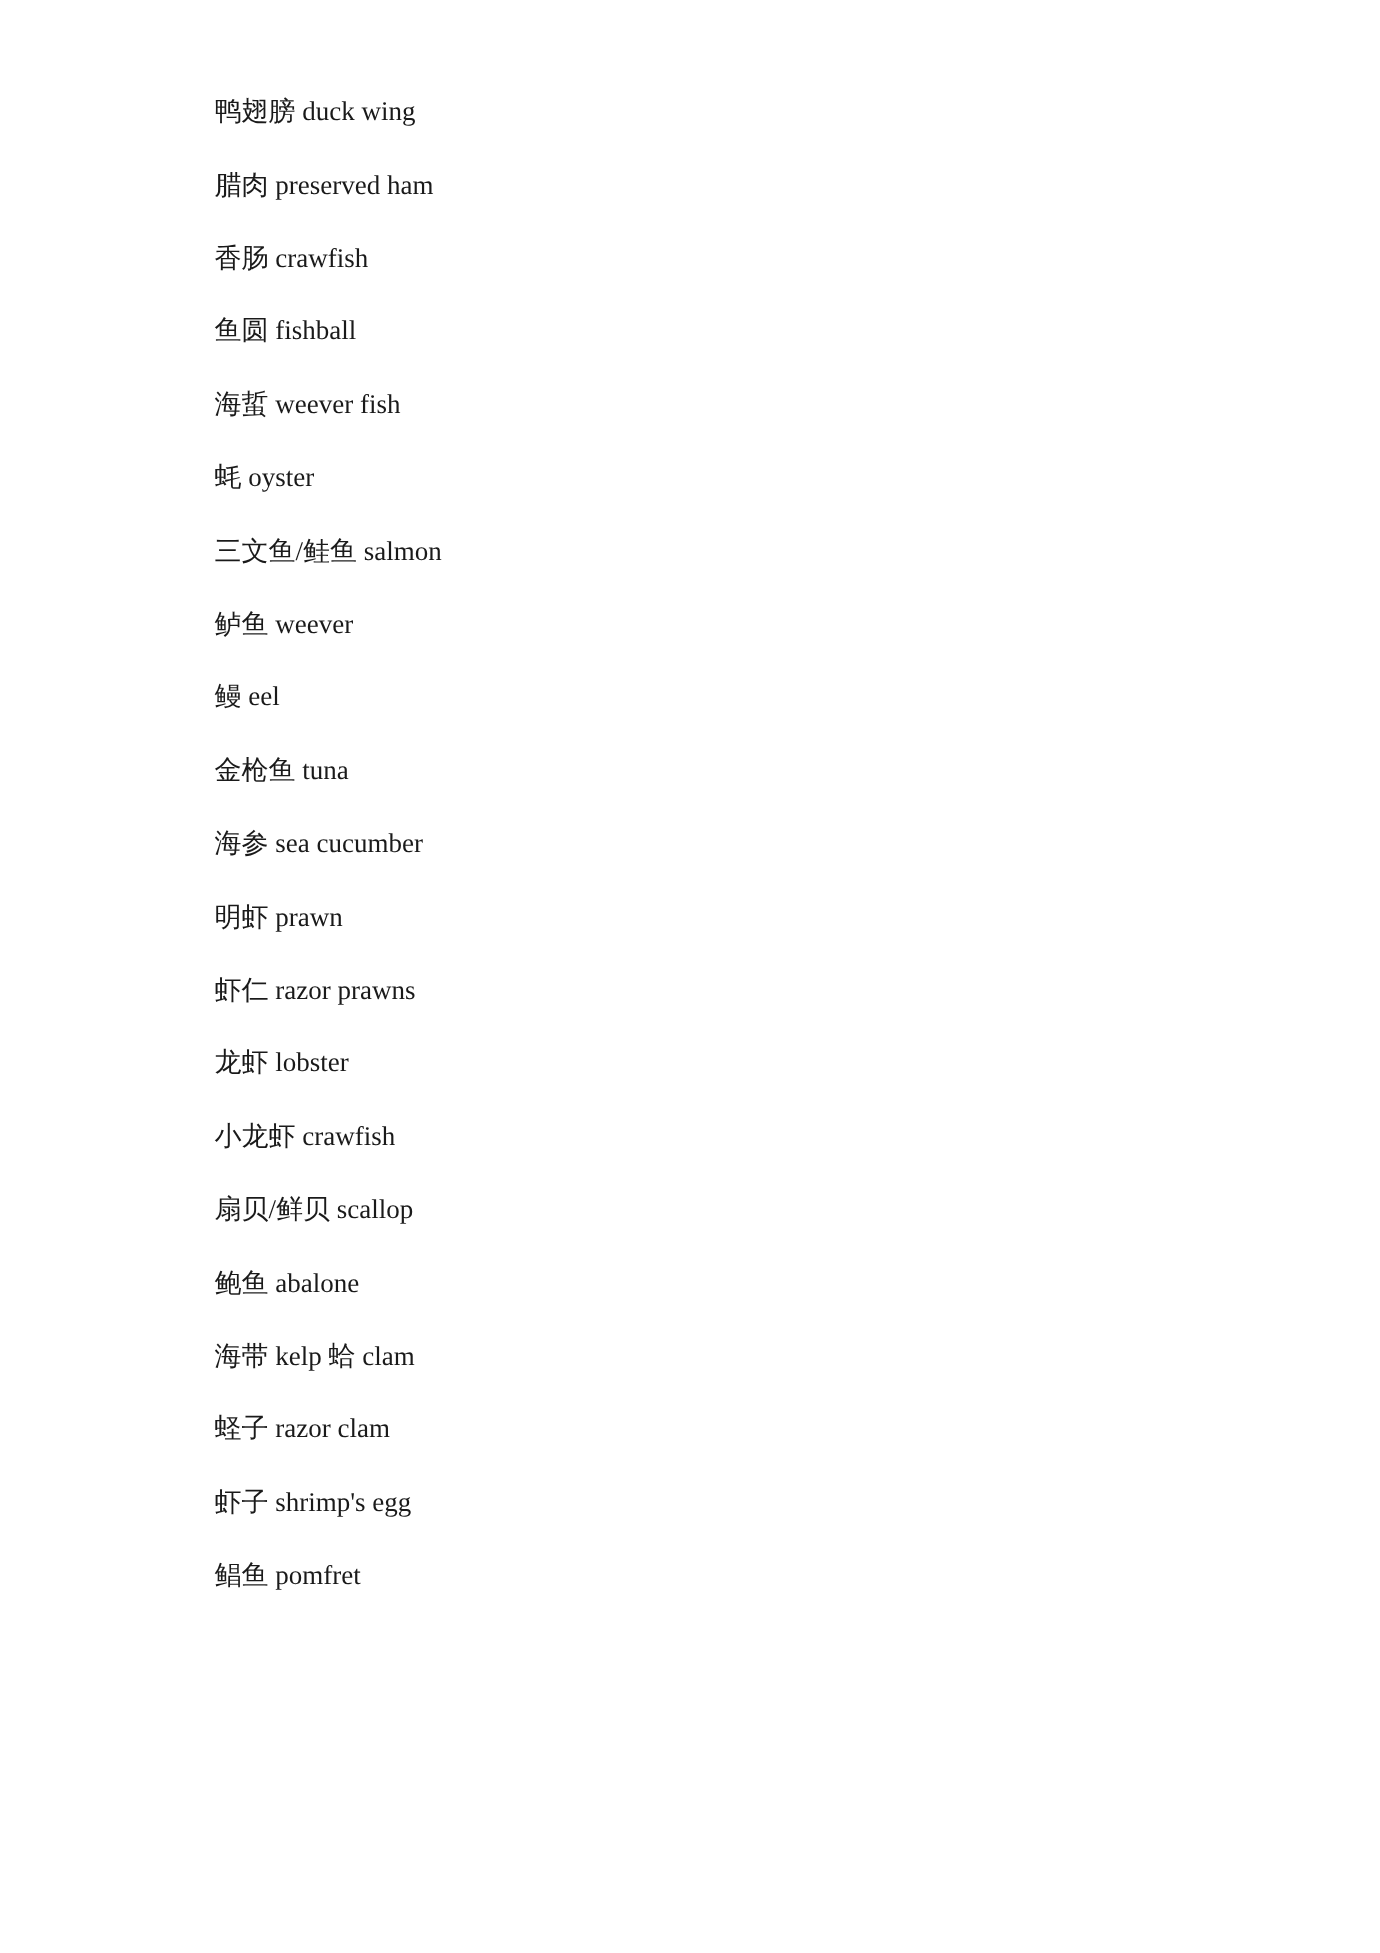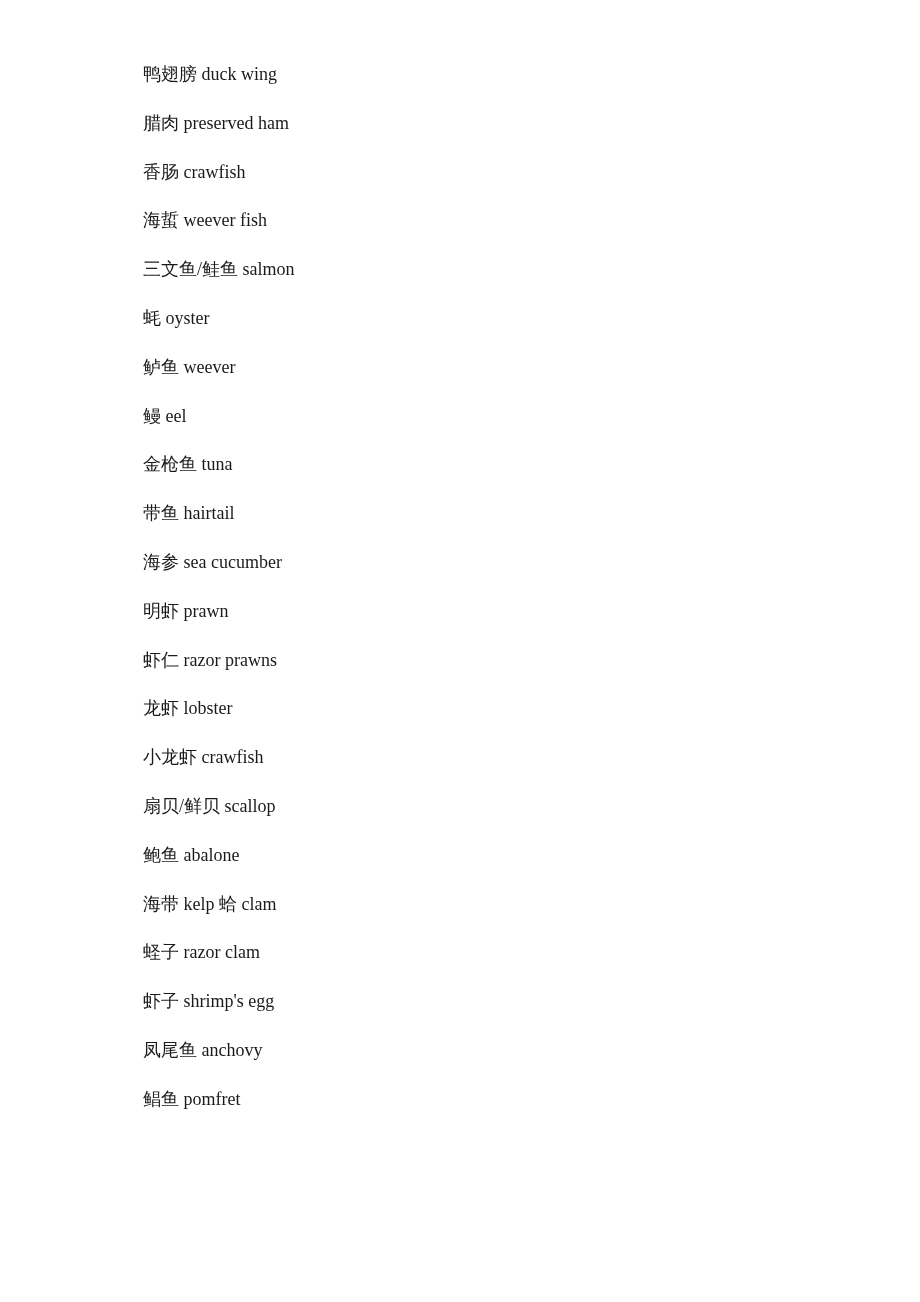--- a/index.html
+++ b/index.html
@@ -41,32 +41,31 @@
 </head>
 <body>
 
 <div class="watermark"></div>
 
 <div class="page-content">
 
 <div class="vocab-item">鸭翅膀 duck wing</div>
     <div class="vocab-item">腊肉 preserved ham</div>
     <div class="vocab-item">香肠 crawfish</div>
+    <div class="vocab-item">鱼圆 fishball</div>
     <div class="vocab-item">海蜇 weever fish</div>
+    <div class="vocab-item">蚝 oyster</div>
     <div class="vocab-item">三文鱼/鲑鱼 salmon</div>
-    <div class="vocab-item">蚝 oyster</div>
     <div class="vocab-item">鲈鱼 weever</div>
     <div class="vocab-item">鳗 eel</div>
     <div class="vocab-item">金枪鱼 tuna</div>
-    <div class="vocab-item">带鱼 hairtail</div>
     <div class="vocab-item">海参 sea cucumber</div>
     <div class="vocab-item">明虾 prawn</div>
     <div class="vocab-item">虾仁 razor prawns</div>
     <div class="vocab-item">龙虾 lobster</div>
     <div class="vocab-item">小龙虾 crawfish</div>
     <div class="vocab-item">扇贝/鲜贝 scallop</div>
     <div class="vocab-item">鲍鱼 abalone</div>
     <div class="vocab-item">海带 kelp 蛤 clam</div>
     <div class="vocab-item">蛏子 razor clam</div>
     <div class="vocab-item">虾子 shrimp's egg</div>
-    <div class="vocab-item">凤尾鱼 anchovy</div>
     <div class="vocab-item">鲳鱼 pomfret</div>
   </div>
 
 </body></html>

